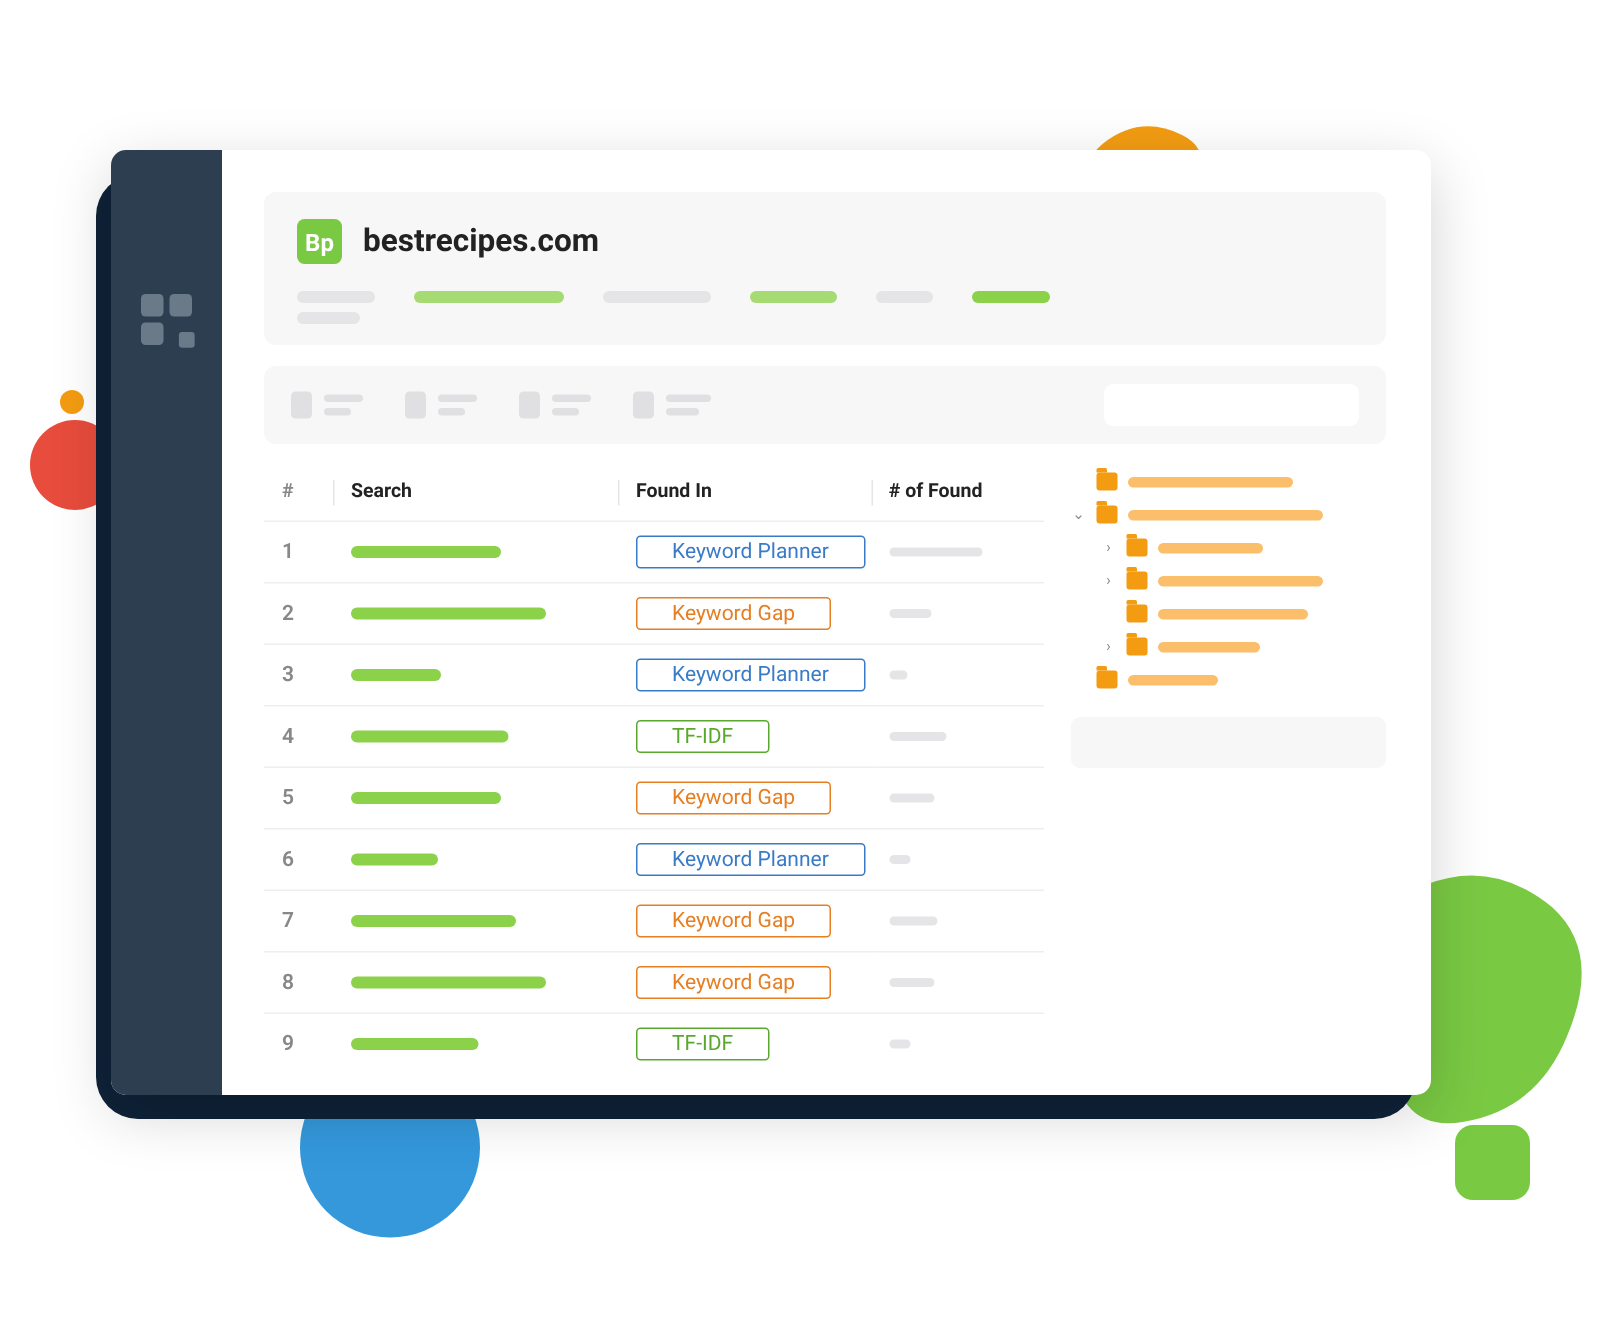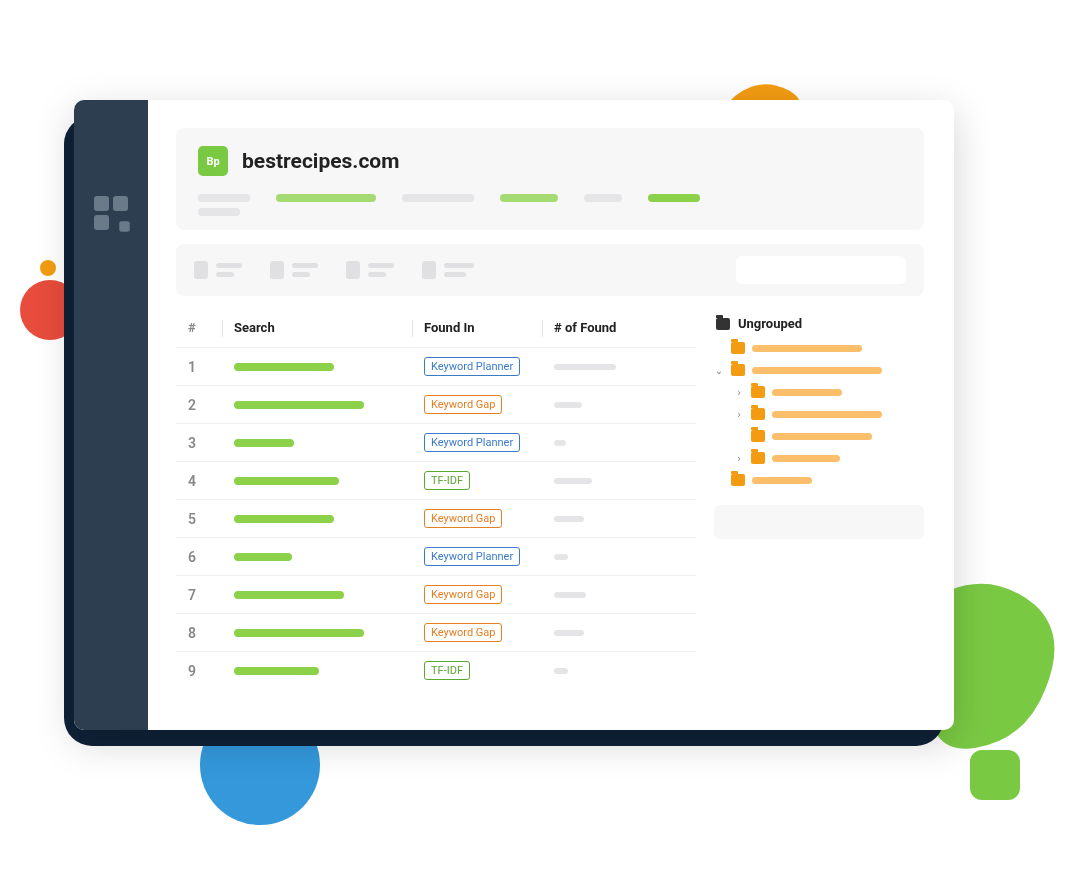--- a/index.html
+++ b/index.html
@@ -75,21 +75,21 @@
   
   .header-card {
     background:#f7f7f8;
     border-radius:8px;
     padding:18px 22px 14px;
   }
   .domain-row { display:flex; align-items:center; gap:14px; }
   .domain-badge {
     width:30px;height:30px;background:#7ac943;color:#fff;
     border-radius:5px;display:flex;align-items:center;justify-content:center;
-    font-size:11px;font-weight:700;
+    font-size:16px;font-weight:700;
   }
   .domain-name { font-size:21px; font-weight:700; color:#222; }
   .tab-row { display:flex; gap:26px; margin-top:18px; }
   .tab-skel { height:8px; border-radius:4px; background:#e5e5e8; }
   .tab-skel.green { background:#8bd14a; }
   .tab-skel.greenmid { background:#a5db72; }
   .tab-group { display:flex; flex-direction:column; gap:6px; }
 
   
   .toolbar {
@@ -125,21 +125,21 @@
   th { position:relative; }
   th:not(:first-child)::before {
     content:""; position:absolute; left:-4px; top:10px; bottom:10px;
     width:1px; background:#e6e6e8;
   }
   tbody tr { border-top:1px solid #eee; }
   td { padding:9px 8px; font-size:12px; }
   td.num { font-size:14px; font-weight:600; }
   .kw-bar { height:8px; background:#8bd14a; border-radius:4px; }
   .tag {
-    display:inline-block; font-size:11px; padding:2px 6px;
+    display:inline-block; font-size:14px; padding:2px 23px;
     border:1px solid; border-radius:3px; white-space:nowrap;
   }
   .tag-blue { color:#3a7bc8; border-color:#3a7bc8; }
   .tag-orange { color:#e67e22; border-color:#e67e22; }
   .tag-green { color:#5ba82e; border-color:#5ba82e; }
   .sv-bar { height:6px; background:#e5e5e8; border-radius:3px; }
 
   
   .panel-item { display:flex; align-items:center; gap:8px; padding:6px 2px; font-size:13px; }
   .panel-item.bold { font-weight:700; color:#222; }
@@ -346,24 +346,20 @@
                 <td><span class="tag tag-green">TF-IDF</span></td>
                 <td>
                   <div class="sv-bar" style="width:14px"></div>
                 </td>
               </tr>
             </tbody>
         </table>
       </div>
 
       <div class="side-panel">
-        <div class="panel-item bold">
-          <span class="folder-icon"></span>
-          <span>Ungrouped</span>
-        </div>
         <div id="tree">
             <div class="tree-item" style="padding-left: 0px;">
               <span class="tree-chevron"></span>
               <span class="folder-icon folder-orange"></span>
               <span class="tree-label" style="width:110px"></span>
             </div>
             <div class="tree-item" style="padding-left: 0px;">
               <span class="tree-chevron">⌄</span>
               <span class="folder-icon folder-orange"></span>
               <span class="tree-label" style="width:130px"></span>

